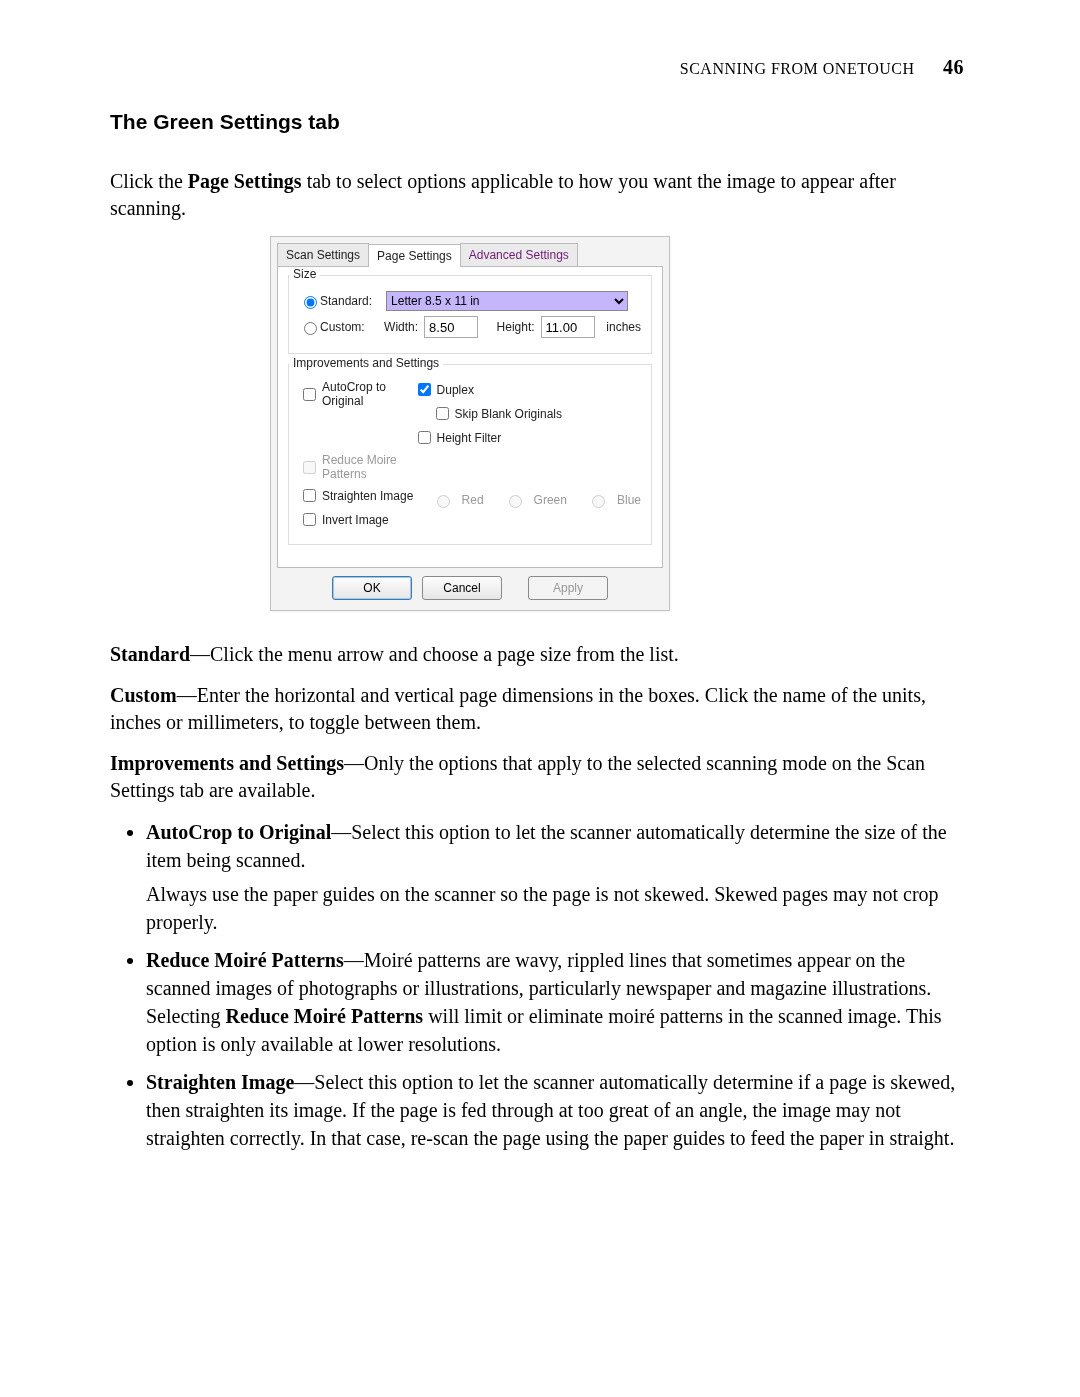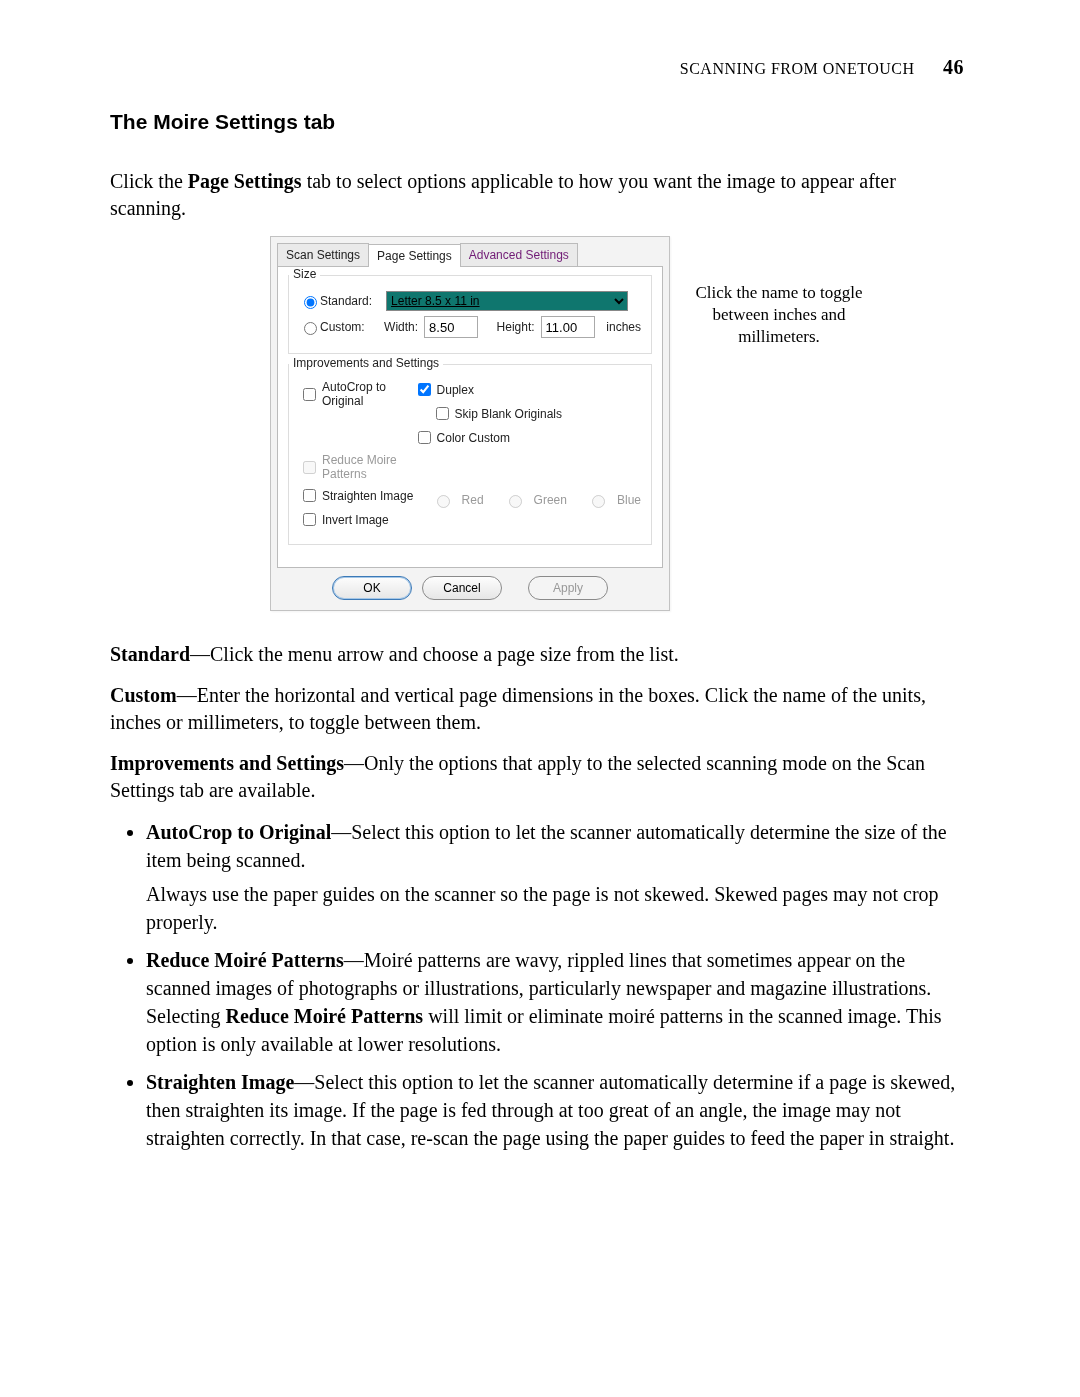--- a/index.html
+++ b/index.html
@@ -119,22 +119,21 @@
     height: 18px;
     font-size: 13px;
     border: 1px solid #aaa;
     padding: 1px 4px;
   }
   select.sel {
     width: 242px;
     height: 20px;
     font-size: 12px;
     border: 1px solid #888;
-    background:#0f766e;
-    text-decoration:underline;
+    background:#c4b5fd;
   }
   .two-col {
     display: flex;
   }
   .col { flex:1; }
   .chk-row {
     display:flex;
     align-items:center;
     margin:5px 0;
     font-size:12px;
@@ -146,21 +145,21 @@
     justify-content:center;
     gap:10px;
     padding:8px 0 10px 0;
   }
   .dlg-buttons button {
     width:80px;
     height:24px;
     font-size:12px;
     border:1px solid #8a8a8a;
     background:linear-gradient(#fdfdfd,#e6e6e6);
-    border-radius:12px;
+    border-radius:3px;
   }
   .dlg-buttons button.ok {
     border:1px solid #3b79b7;
     box-shadow:0 0 0 1px #a5c7e7 inset;
   }
   .dlg-buttons button[disabled]{
     color:#999;
     background:#f4f4f4;
     margin-left:16px;
   }
@@ -182,21 +181,21 @@
 </head>
 <body>
 
 <div class="page">
 
   <div class="running-head">
     <span style="font-variant: small-caps;">SCANNING FROM ONETOUCH</span>
     <span class="pn">46</span>
   </div>
 
-  <h2 class="section-title">The Moire Settings tab</h2>
+  <h2 class="section-title">The Green Settings tab</h2>
 
   <p class="body">
     <span>Click the </span><strong>Page Settings</strong><span> tab to select options applicable to how you want the image to appear after scanning.</span>
   </p>
 
   <div class="figure-row">
     <div class="dialog">
       <div class="tabs">
         <div class="tab">Scan Settings</div>
         <div class="tab active">Page Settings</div>
@@ -253,21 +252,21 @@
               <div class="chk-row">
                   <input type="checkbox" checked="" style="">
                   <span>Duplex</span>
                 </div>
               <div class="chk-row indent">
                   <input type="checkbox" style="">
                   <span>Skip Blank Originals</span>
                 </div>
               <div class="chk-row">
                   <input type="checkbox" style="">
-                  <span>Color Custom</span>
+                  <span>Height Filter</span>
                 </div>
               <div class="chk-row indent disabled-text" style="gap:6px">
                 <input type="radio" disabled="" style="">
                   <span>Red</span>
                 <span style="width:8px"></span>
                 <input type="radio" disabled="" style="">
                   <span>Green</span>
                 <span style="width:8px"></span>
                 <input type="radio" disabled="" style="">
                   <span>Blue</span>
@@ -276,21 +275,20 @@
           </div>
         </div>
       </div>
       <div class="dlg-buttons">
         <button class="ok">OK</button>
         <button>Cancel</button>
         <button disabled="">Apply</button>
       </div>
     </div>
 
-    <div class="annotation">Click the name to toggle between inches and millimeters.</div>
   </div>
 
   <p class="body">
     <strong>Standard</strong><span>—Click the menu arrow and choose a page size from the list.</span>
   </p>
 
   <p class="body">
     <strong>Custom</strong><span>—Enter the horizontal and vertical page dimensions in the boxes. Click the name of the units, inches or millimeters, to toggle between them.</span>
   </p>
 

